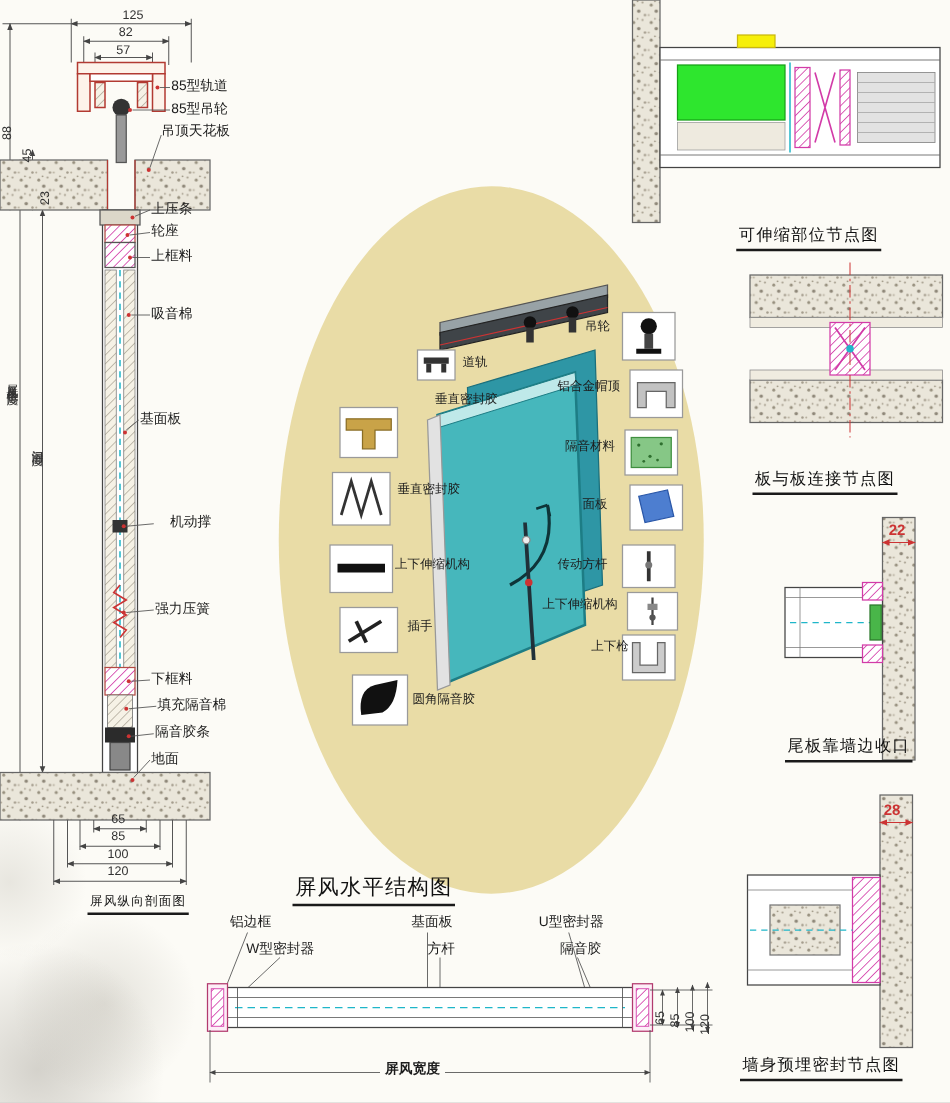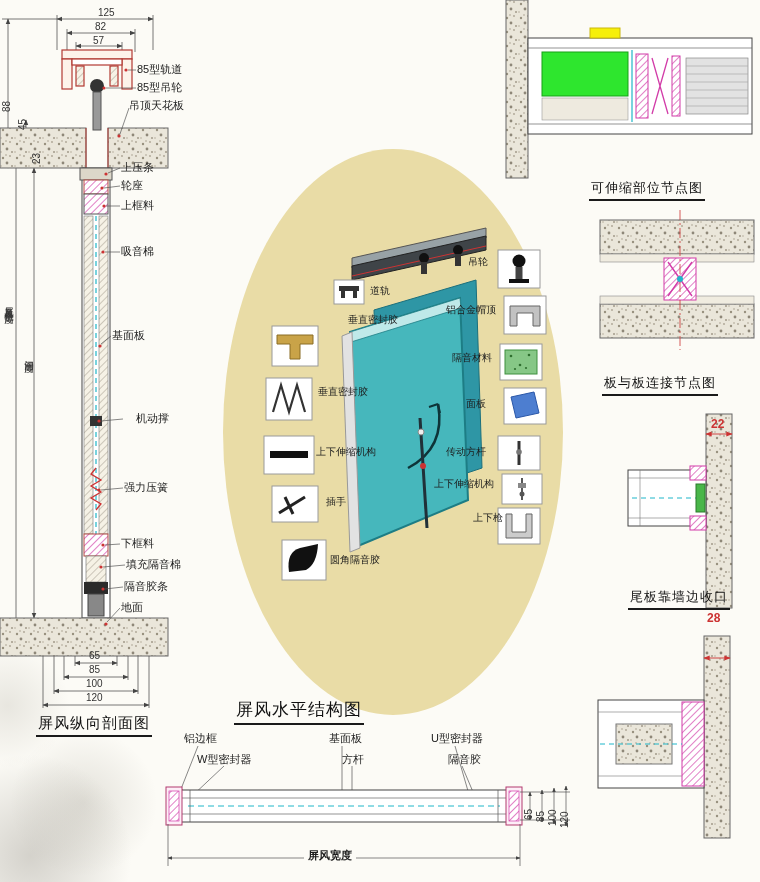--- a/index.html
+++ b/index.html
@@ -16,21 +16,21 @@
   }
   .art { position:absolute; left:0; top:0; }
   .lbl { position:absolute; font-size:11px; color:#1c1c1c; white-space:nowrap; line-height:1.05; }
   .lbl.small { font-size:10px; }
   .dim { position:absolute; font-size:10px; color:#333; white-space:nowrap; line-height:1; }
   .dim.red { color:#cc3333; font-size:12px; font-weight:bold; }
   .rot90 { transform:rotate(-90deg); transform-origin:0 0; }
   .vert { writing-mode:vertical-rl; font-size:9.5px; letter-spacing:1px; color:#333; }
   .title { position:absolute; font-weight:normal; color:#111; border-bottom:2px solid #1a1a1a;
            padding:0 2px 2px; white-space:nowrap; letter-spacing:1px; }
-  .t15 { font-size:15px; } .t17 { font-size:17px; } .t13 { font-size:13px; }
+  .t15 { font-size:10px;margin-left:34px; } .t17 { font-size:17px; } .t13 { font-size:13px; }
   .masked { background:#fcfbf6; padding:0 4px; }
 </style>
 </head>
 <body>
 
 <div class="canvas">
 
 <svg class="art" width="760" height="882" viewBox="0 0 760 882">
   <defs>
     <pattern id="concrete" width="14" height="14" patternUnits="userSpaceOnUse">
@@ -385,21 +385,22 @@
 <div class="lbl small" style="left:446px;top:447px">传动方杆</div>
 <div class="lbl small" style="left:434px;top:479px">上下伸缩机构</div>
 <div class="lbl small" style="left:473px;top:513px">上下枪</div>
 
 <div class="title t17" style="left:234px;top:698px">屏风水平结构图</div>
 
 <div class="title t13" style="left:589px;top:179px">可伸缩部位节点图</div>
 <div class="title t13" style="left:602px;top:374px">板与板连接节点图</div>
 <div class="dim red" style="left:711px;top:418px">22</div>
 <div class="title t13" style="left:628px;top:588px">尾板靠墙边收口</div>
-<div class="dim red" style="left:707px;top:612px">28</div>
+<div class="dim red" style="left:707px;top:642px">28</div>
+<div class="title t13" style="left:592px;top:843px">墙身预埋密封节点图</div>
 
 <div class="lbl" style="left:184px;top:733px">铝边框</div>
 <div class="lbl" style="left:329px;top:733px">基面板</div>
 <div class="lbl" style="left:431px;top:733px">U型密封器</div>
 <div class="lbl" style="left:197px;top:754px">W型密封器</div>
 <div class="lbl" style="left:342px;top:754px">方杆</div>
 <div class="lbl" style="left:448px;top:754px">隔音胶</div>
 
 <div class="dim rot90" style="left:524px;top:820px">65</div>
 <div class="dim rot90" style="left:536px;top:822px">85</div>

